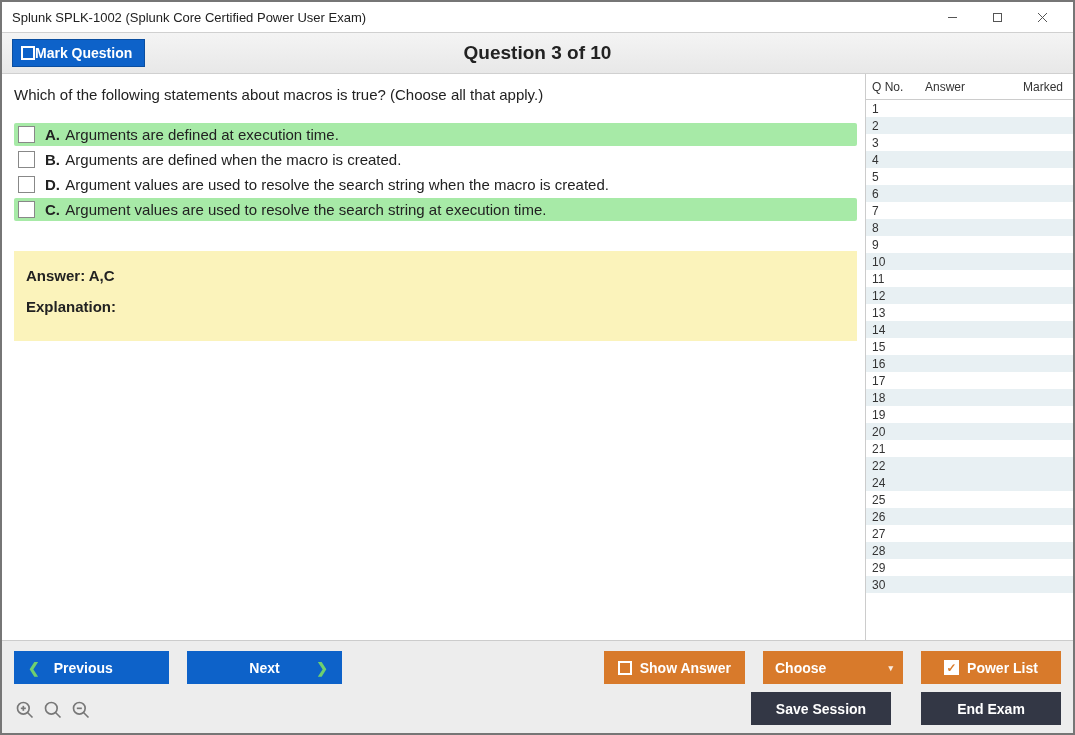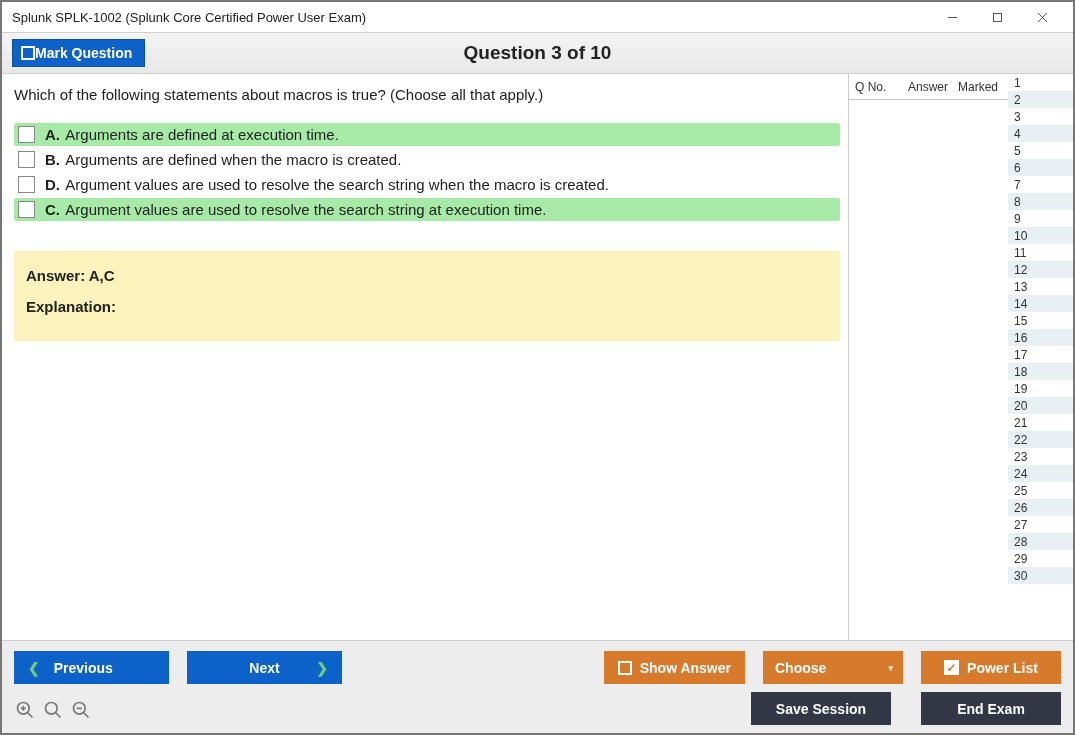--- a/index.html
+++ b/index.html
@@ -58,22 +58,22 @@
 }
 .opt-text { font-size: 15px; }
 .opt-text b { margin-right: 2px; }
 .answer-box {
   background: #fbf3bb; margin-top: 30px;
   padding: 16px 12px 26px; font-size: 15px;
 }
 .answer-box .ans-line { font-weight: bold; margin-bottom: 14px; }
 .answer-box .exp-line { font-weight: bold; }
 .sidebar {
-  width: 225px; border-left: 1px solid #ccc;
-  display: flex; font-size: 12px;
+  width: 208px; border-left: 1px solid #ccc;
+  display: flex; flex-direction: column; font-size: 12px;
 }
 .side-head {
   display: flex; border-bottom: 1px solid #ccc;
   background: #fff; height: 26px; align-items: center;
   font-size: 12px; color: #333;
 }
 .side-head .col1 { width: 55px; padding-left: 6px; }
 .side-head .col2 { flex: 1; padding-left: 4px; }
 .side-head .col3 { width: 60px; text-align: center; }
 .side-body { flex: 1; overflow-y: scroll; }
@@ -207,21 +207,20 @@
           <div class="side-row">13</div>
           <div class="side-row alt">14</div>
           <div class="side-row">15</div>
           <div class="side-row alt">16</div>
           <div class="side-row">17</div>
           <div class="side-row alt">18</div>
           <div class="side-row">19</div>
           <div class="side-row alt">20</div>
           <div class="side-row">21</div>
           <div class="side-row alt">22</div>
-          <div class="side-row">23</div>
           <div class="side-row alt">24</div>
           <div class="side-row">25</div>
           <div class="side-row alt">26</div>
           <div class="side-row">27</div>
           <div class="side-row alt">28</div>
           <div class="side-row">29</div>
           <div class="side-row alt">30</div>
         </div>
     </div>
   </div>

